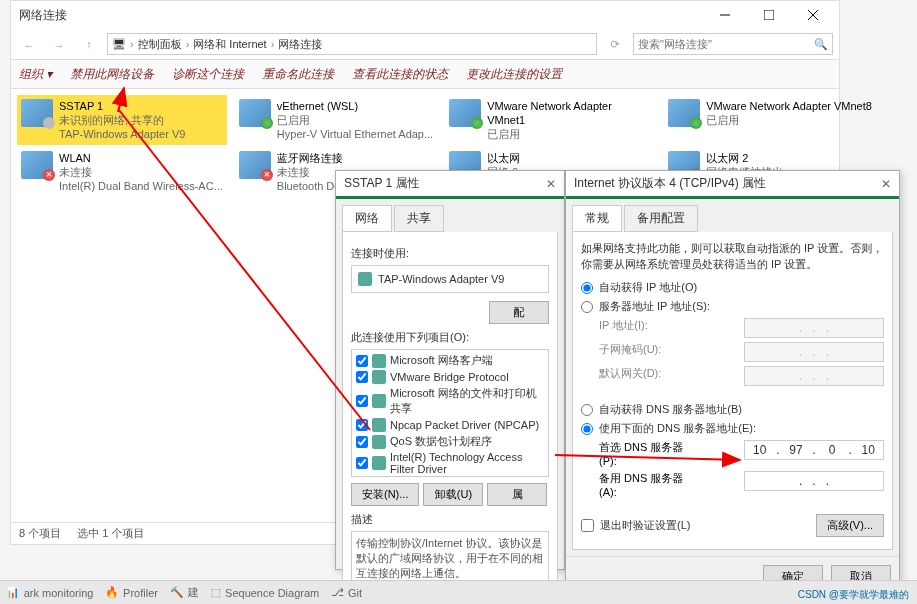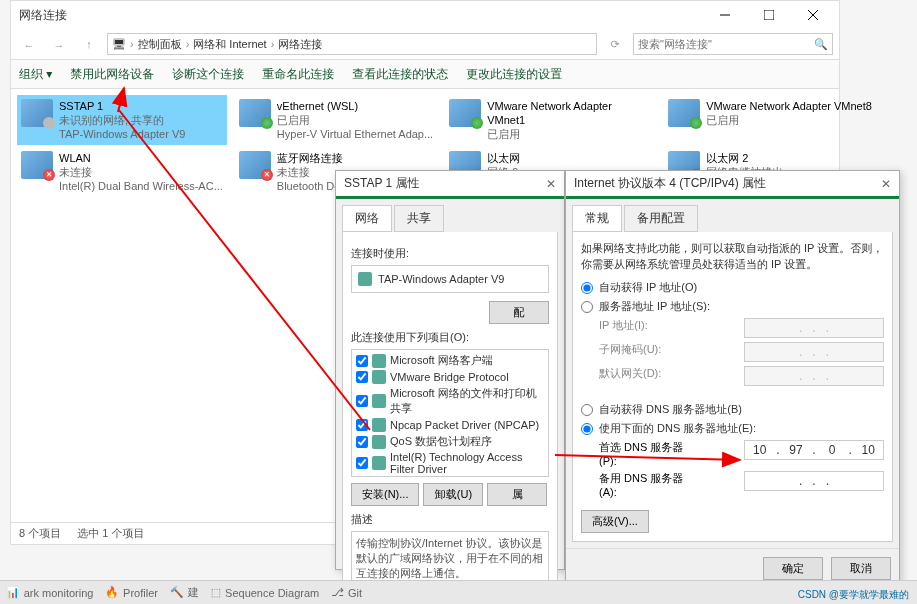--- a/index.html
+++ b/index.html
@@ -11,24 +11,24 @@
 .winbtns { display: flex; margin-left: auto; }
 .winbtn { width: 44px; height: 28px; display: flex; align-items: center; justify-content: center; color: #666; }
 .winbtn svg { width: 10px; height: 10px; }
 .navbar { height: 30px; display: flex; align-items: center; padding: 0 6px; gap: 6px; }
 .navbtn { width: 24px; height: 24px; display: flex; align-items: center; justify-content: center; color: #999; }
 .breadcrumb { flex: 1; height: 22px; border: 1px solid #ccc; display: flex; align-items: center; padding: 0 4px; gap: 4px; font-size: 11px; }
 .breadcrumb .sep { color: #888; }
 .searchbox { width: 200px; height: 22px; border: 1px solid #ccc; display: flex; align-items: center; padding: 0 4px; }
 .searchbox input { border: none; outline: none; flex: 1; font-size: 11px; color: #888; }
 .toolbar { height: 30px; border-top: 1px solid #ddd; border-bottom: 1px solid #ddd; display: flex; align-items: center; padding: 0 8px; gap: 18px; background: #fafafa; font-size: 12px; }
-.toolbar span { color: #14532d; }
+.toolbar span { color: #7f1d1d; font-style: italic; }
 .content { padding: 6px; display: grid; grid-template-columns: repeat(4, 1fr); gap: 2px 8px; }
 .adapter { display: flex; gap: 6px; padding: 4px; align-items: flex-start; }
-.adapter.selected { background: #7dd3fc; }
+.adapter.selected { background: #fde047; }
 .adapter .icon { width: 32px; height: 28px; flex-shrink: 0; position: relative; }
 .adapter .info { font-size: 11px; line-height: 14px; overflow: hidden; }
 .adapter .name { color: #000; }
 .adapter .sub { color: #666; white-space: nowrap; overflow: hidden; text-overflow: ellipsis; }
 .statusbar { position: absolute; bottom: 0; left: 0; right: 0; height: 22px; border-top: 1px solid #ddd; display: flex; align-items: center; padding: 0 8px; gap: 16px; font-size: 11px; color: #555; }
 .net-icon { background: linear-gradient(135deg,#7ab8e8,#4a8bc2); border-radius: 2px; }
 .net-icon::after { content: ""; position: absolute; right: -2px; bottom: -2px; width: 12px; height: 12px; border-radius: 50%; }
 .status-enabled::after { background: radial-gradient(circle,#6c6,#393); }
 .status-disabled::after { background: radial-gradient(circle,#f66,#c33); content: "✕"; color:#fff; font-size:8px; text-align:center; line-height:12px; }
 .status-unknown::after { background: #bbb; }
@@ -304,20 +304,24 @@
         <div class="ip-field">
           <span class="ip-oct">10</span>.<span class="ip-oct">97</span>.<span class="ip-oct">0</span>.<span class="ip-oct">10</span>
         </div>
       </div>
       <div class="ip-row active">
           <label>备用 DNS 服务器(A):</label>
         <div class="ip-field">.&nbsp;&nbsp;&nbsp;.&nbsp;&nbsp;&nbsp;.</div>
       </div>
     </div>
     <div style="display:flex;align-items:center;margin-top:12px;">
+      <div class="check-row" style="flex:1;">
+          <input type="checkbox" style="">
+          <span>退出时验证设置(L)</span>
+        </div>
       <button class="btn">高级(V)...</button>
     </div>
   </div>
   <div class="dlg-footer">
     <button class="btn">确定</button>
     <button class="btn">取消</button>
   </div>
 </div>
 
 <svg class="arrow">

